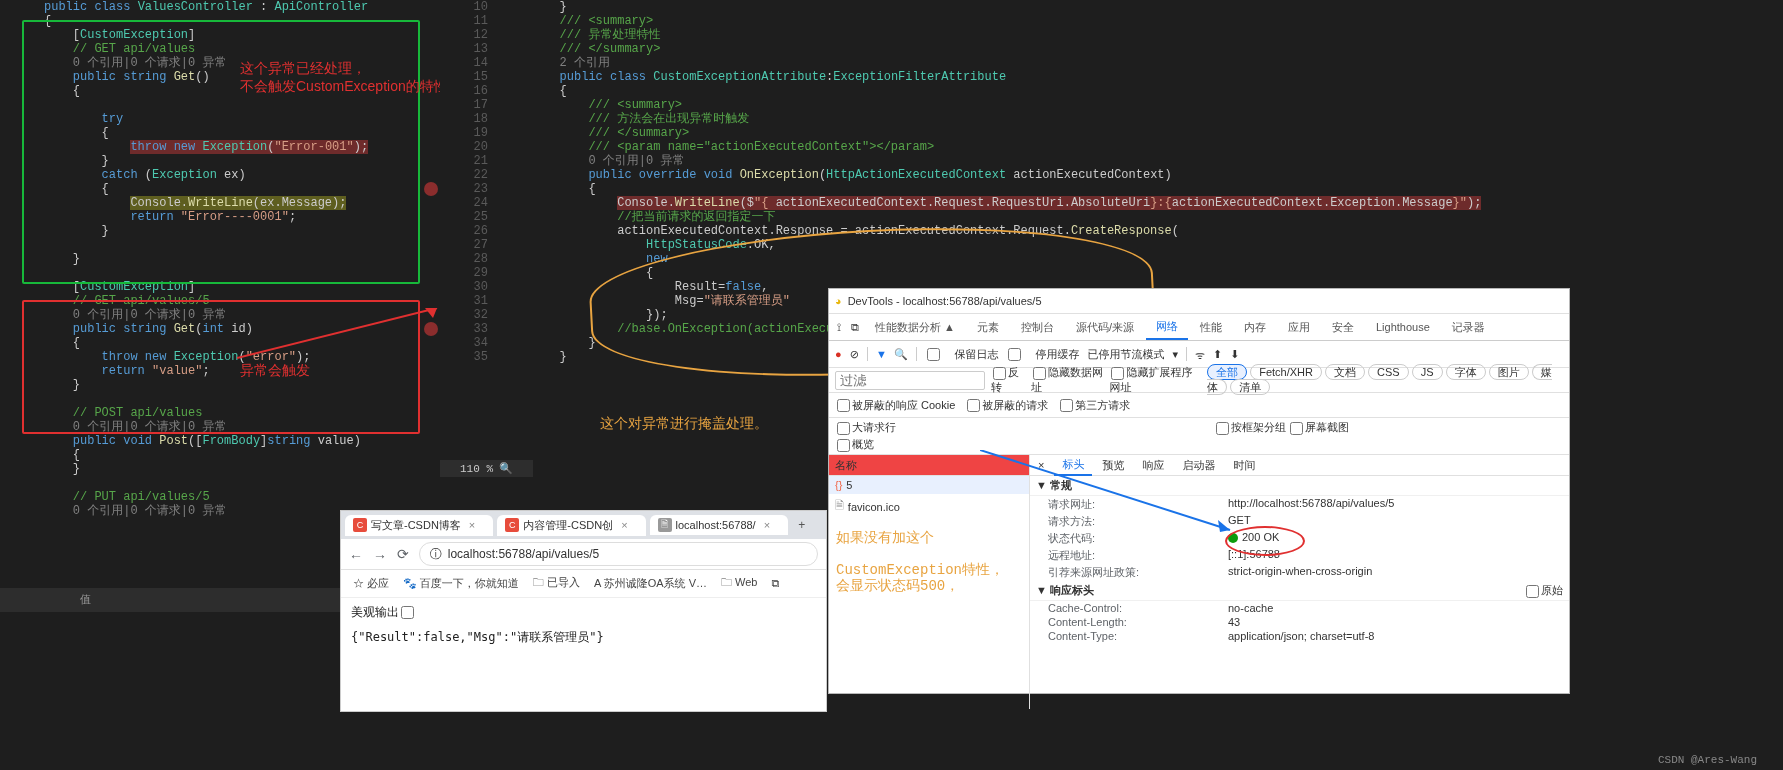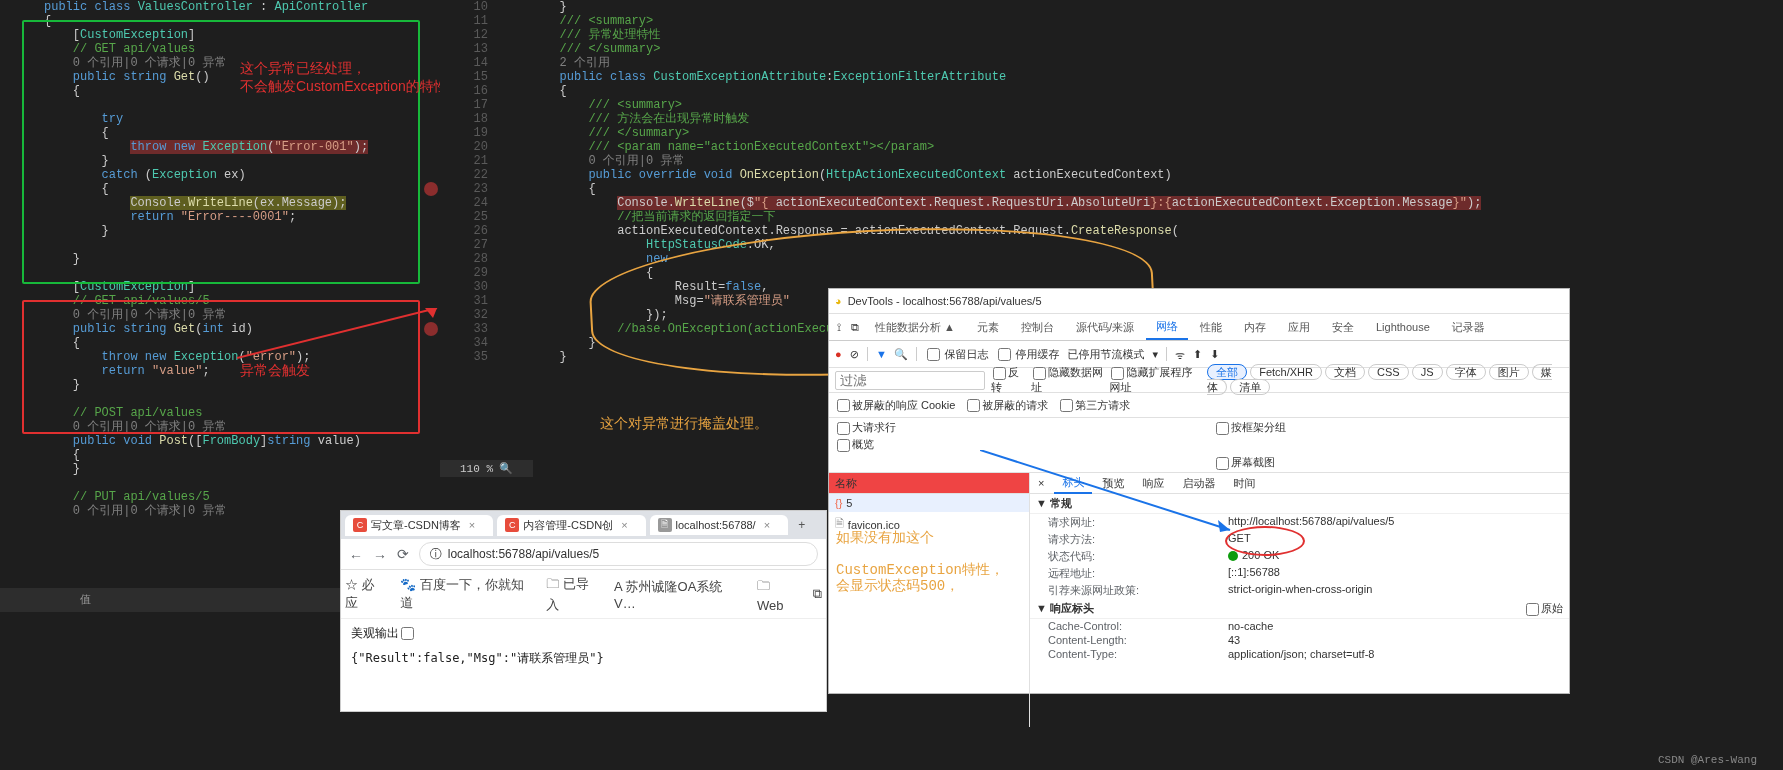--- a/index.html
+++ b/index.html
@@ -24,32 +24,32 @@
 .zoom{position:absolute;left:440px;top:460px;background:#2d2d2d;color:#ccc;font-size:11px;padding:2px 20px}
 
 
 .browser{position:absolute;left:340px;top:510px;width:485px;height:200px;background:#fff;border:1px solid #ccc;font-family:"Segoe UI",Arial,sans-serif;color:#333;font-size:12px}
 .btabs{display:flex;background:#dee1e6;height:28px;align-items:center;gap:4px;padding:0 4px}
 .btab{background:#fff;border-radius:6px 6px 0 0;padding:3px 18px 3px 8px;font-size:11px;display:flex;align-items:center;gap:4px;white-space:nowrap}
 .btab .x{color:#888;margin-left:4px}
 .btoolb{display:flex;align-items:center;gap:10px;height:30px;padding:0 8px;border-bottom:1px solid #e0e0e0}
 .bicon{color:#5f6368;font-size:14px}
 .addr{flex:1;border:1px solid #ddd;border-radius:14px;height:22px;display:flex;align-items:center;padding:0 10px;font-size:12px;gap:6px}
-.bmk{display:flex;gap:14px;padding:4px 4px;font-size:13px;color:#444;border-bottom:1px solid #eee;align-items:center}
+.bmk{display:flex;gap:14px;padding:4px 12px;font-size:11px;color:#444;border-bottom:1px solid #eee;align-items:center}
 .body{padding:6px 10px;font-size:12px;color:#222}
 
 
 .dev{position:absolute;left:828px;top:288px;width:740px;height:404px;background:#fff;border:1px solid #b8b8b8;font-family:"Segoe UI",Arial,sans-serif;color:#333;font-size:11px}
 .dtitle{display:flex;align-items:center;height:24px;padding:0 6px;background:#fff;border-bottom:1px solid #e0e0e0;gap:6px}
 .dtabs{display:flex;height:26px;border-bottom:1px solid #ccc;align-items:center;gap:2px;padding:0 4px}
 .dtab{padding:4px 10px;color:#555;cursor:pointer}
 .dtab.on{color:#1a73e8;border-bottom:2px solid #1a73e8;font-weight:500}
 .dtool{display:flex;height:26px;border-bottom:1px solid #e0e0e0;align-items:center;gap:8px;padding:0 6px}
 .dtool .sep{width:1px;height:14px;background:#ccc}
-.dtool label{display:flex;align-items:center;gap:2px}
+.dtool label{display:flex;align-items:center;gap:12px}
 .filter-row{display:flex;height:24px;border-bottom:1px solid #e0e0e0;align-items:center;gap:6px;padding:0 6px}
 .filter-row .pill{border:1px solid #ccc;border-radius:10px;padding:1px 8px}
 .filter-row .pill.on{background:#e8f0fe;color:#1a73e8;border-color:#1a73e8}
 .filter-row2{display:flex;height:24px;border-bottom:1px solid #e0e0e0;align-items:center;gap:10px;padding:0 6px}
 .split{display:flex;height:calc(100% - 150px)}
 .reqlist{width:200px;border-right:1px solid #e0e0e0}
 .reqlist .hdr{display:flex;border-bottom:1px solid #e0e0e0;height:20px;align-items:center;padding:0 6px;background:#ef4444}
 .reqlist .row{padding:3px 6px;display:flex;align-items:center;gap:4px}
 .reqlist .row.sel{background:#e8f0fe}
 .detail{flex:1;overflow:auto}
@@ -191,21 +191,21 @@
   <div class="filter-row2" id="morechk">
       <label><input type="checkbox" style="">被屏蔽的响应 Cookie</label>
       <label><input type="checkbox" style="">被屏蔽的请求</label>
       <label><input type="checkbox" style="">第三方请求</label>
     </div>
   <div style="display:flex;border-bottom:1px solid #e0e0e0;padding:2px 6px;gap:30px">
     <div style="flex:1;display:flex;flex-direction:column;gap:2px">
       <label><input type="checkbox" style=""><span>大请求行</span></label>
       <label><input type="checkbox" style=""><span>概览</span></label>
     </div>
-    <div style="flex:1;display:flex;flex-direction:column;gap:20px">
+    <div style="flex:1;display:flex;flex-direction:row;gap:2px">
       <label><input type="checkbox" style=""><span>按框架分组</span></label>
       <label><input type="checkbox" style=""><span>屏幕截图</span></label>
     </div>
   </div>
   <div class="split">
     <div class="reqlist">
       <div class="hdr">名称</div>
       <div id="reqrows">
           <div class="row sel"><span style="color:#f0684b">{}</span>5</div>
           <div class="row "><span style="color:#888">🗎</span>favicon.ico</div>

